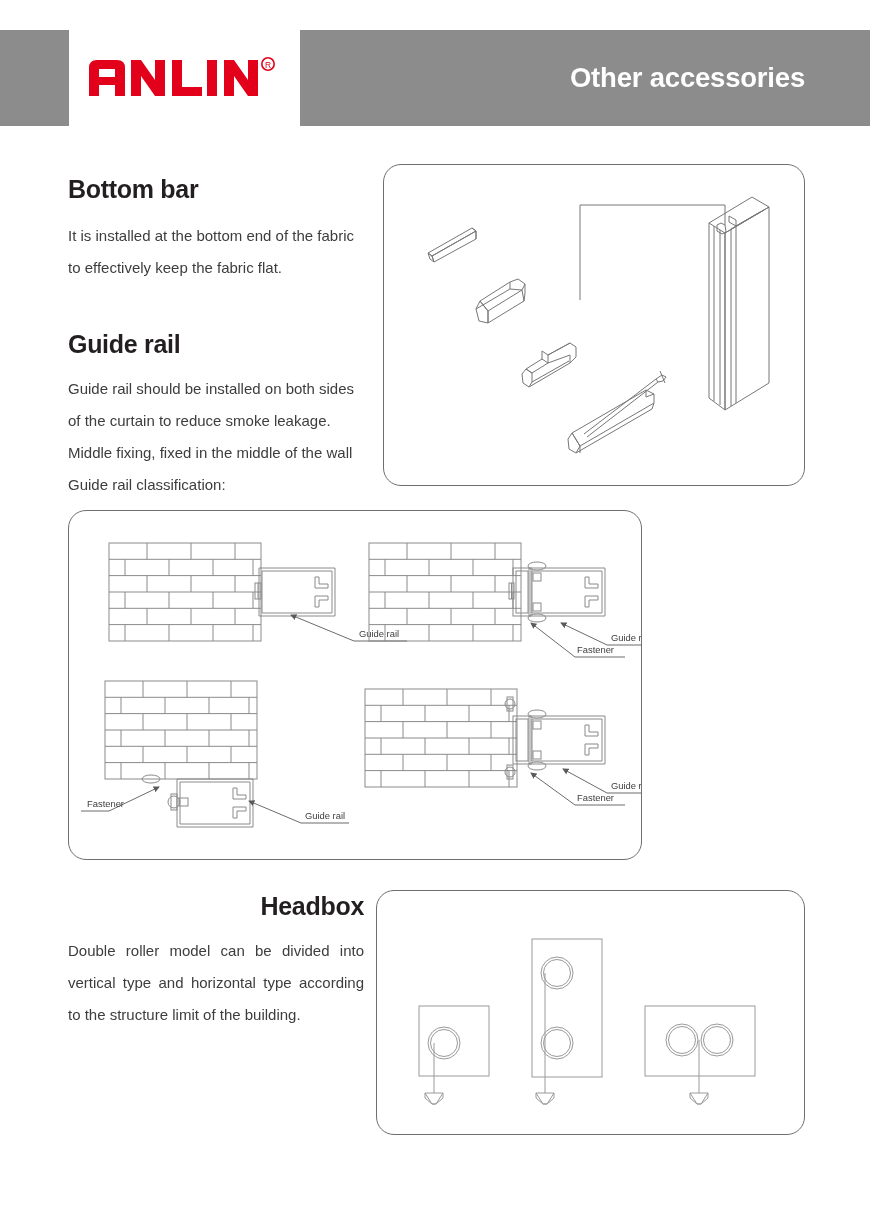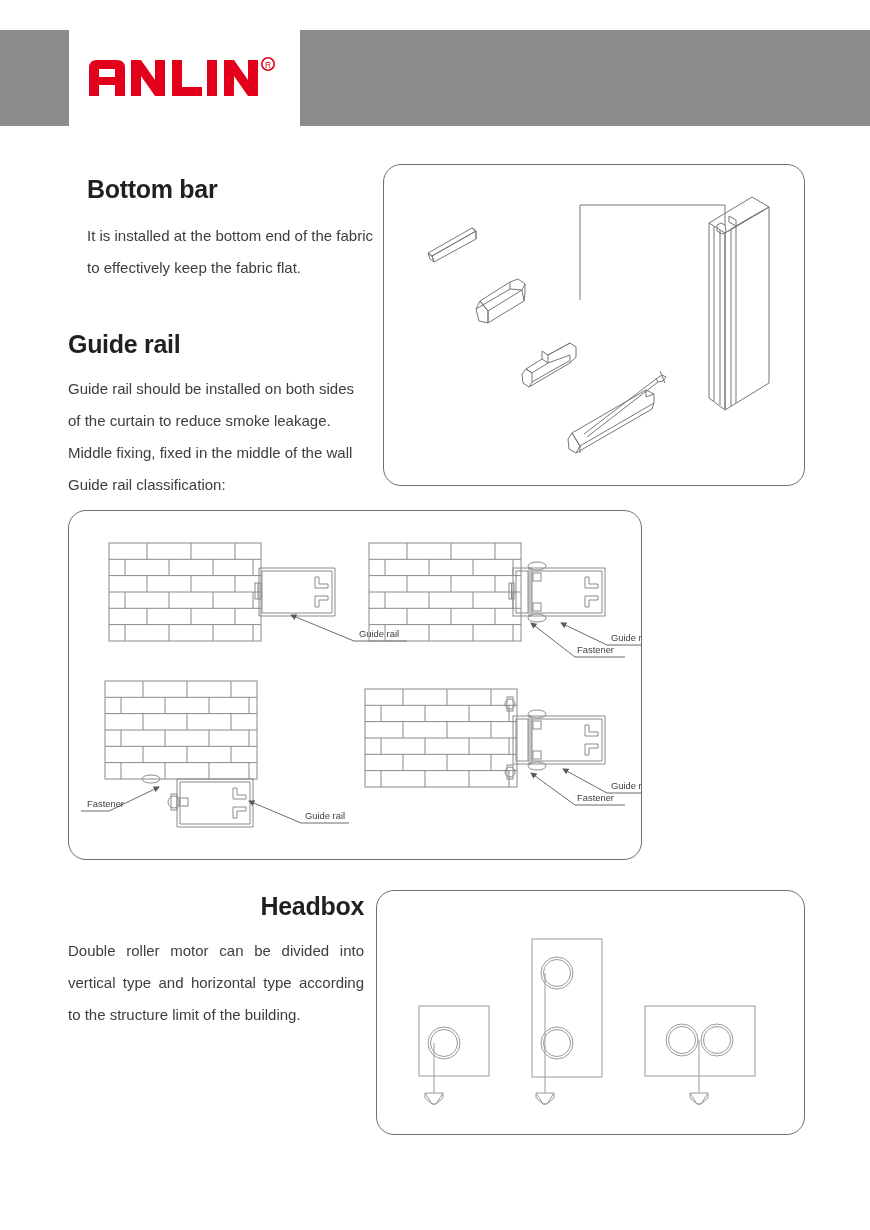--- a/index.html
+++ b/index.html
@@ -22,21 +22,21 @@
   .logo svg{display:block;}
   .hdr-title{position:absolute;right:65px;top:0;height:96px;display:flex;align-items:center;
      color:#ffffff;font-size:27.5px;font-weight:bold;letter-spacing:-0.2px;}
 
   
   .txtcol{position:absolute;left:68px;width:296px;}
   h2.sec-title{margin:0;font-size:25px;font-weight:bold;color:#231f20;letter-spacing:-0.3px;line-height:1.1;}
   p.sec-body{margin:0;font-size:15px;color:#3d3d3d;line-height:2.15;font-weight:400;}
   p.justify{text-align:justify;}
 
-  .blk-bottombar{top:176px;margin-left:19px;}
+  .blk-bottombar{top:176px;}
   .blk-bottombar .sec-title{margin-bottom:16px;}
   .blk-guiderail{top:331px;}
   .blk-guiderail .sec-title{margin-bottom:14px;}
   .blk-headbox{top:893px;width:296px;}
   .blk-headbox .sec-title{margin-bottom:14px;text-align:right;}
 
   
   .dbox{position:absolute;border:1.3px solid #6f6f6f;border-radius:18px;background:#fff;}
   #box-bottombar{left:383px;top:164px;width:420px;height:320px;}
   #box-guiderail{left:68px;top:510px;width:572px;height:348px;}
@@ -68,37 +68,38 @@
           <path d="M137 42 L137 6 L147 6 L161 26 L161 6 L171 6 L171 42 L161 42 L147 22 L147 42 Z"></path>
         </g>
         <g fill="none" stroke="#e3001b" stroke-width="1.6">
           <circle cx="181" cy="10" r="6.2"></circle>
         </g>
         <text x="181" y="13.6" text-anchor="middle" font-size="8.5" fill="#e3001b" font-family="Liberation Sans, sans-serif">R</text>
       </svg>
     </span>
   </div>
 
+  <div class="hdr-title">Other accessories</div>
 </div>
 
 <div class="txtcol blk-bottombar">
   <h2 class="sec-title">Bottom bar</h2>
   <p class="sec-body">It is installed at the bottom end of the fabric to effectively keep the fabric flat.</p>
 </div>
 
 <div class="txtcol blk-guiderail">
   <h2 class="sec-title">Guide rail</h2>
   <p class="sec-body">Guide rail should be installed on both sides of the curtain to reduce smoke leakage.</p>
   <p class="sec-body">Middle fixing, fixed in the middle of the wall</p>
   <p class="sec-body">Guide rail classification:</p>
 </div>
 
 <div class="txtcol blk-headbox">
   <h2 class="sec-title">Headbox</h2>
-  <p class="sec-body justify">Double roller motor can be divided into vertical type and horizontal type according to the structure limit of the building.</p>
+  <p class="sec-body justify">Double roller model can be divided into vertical type and horizontal type according to the structure limit of the building.</p>
 </div>
 
 <div class="dbox" id="box-bottombar">
   <svg viewBox="0 0 420 320">
     <g fill="none" stroke="#777" stroke-width="1" stroke-linejoin="round">
 
       <g>
         <path d="M44 88 L88 63 L92 66 L48 91 Z"></path>
         <path d="M44 88 L48 91 L50 97 L46 94 Z"></path>
         <path d="M48 91 L92 66 L92 74 L50 97 Z"></path>

